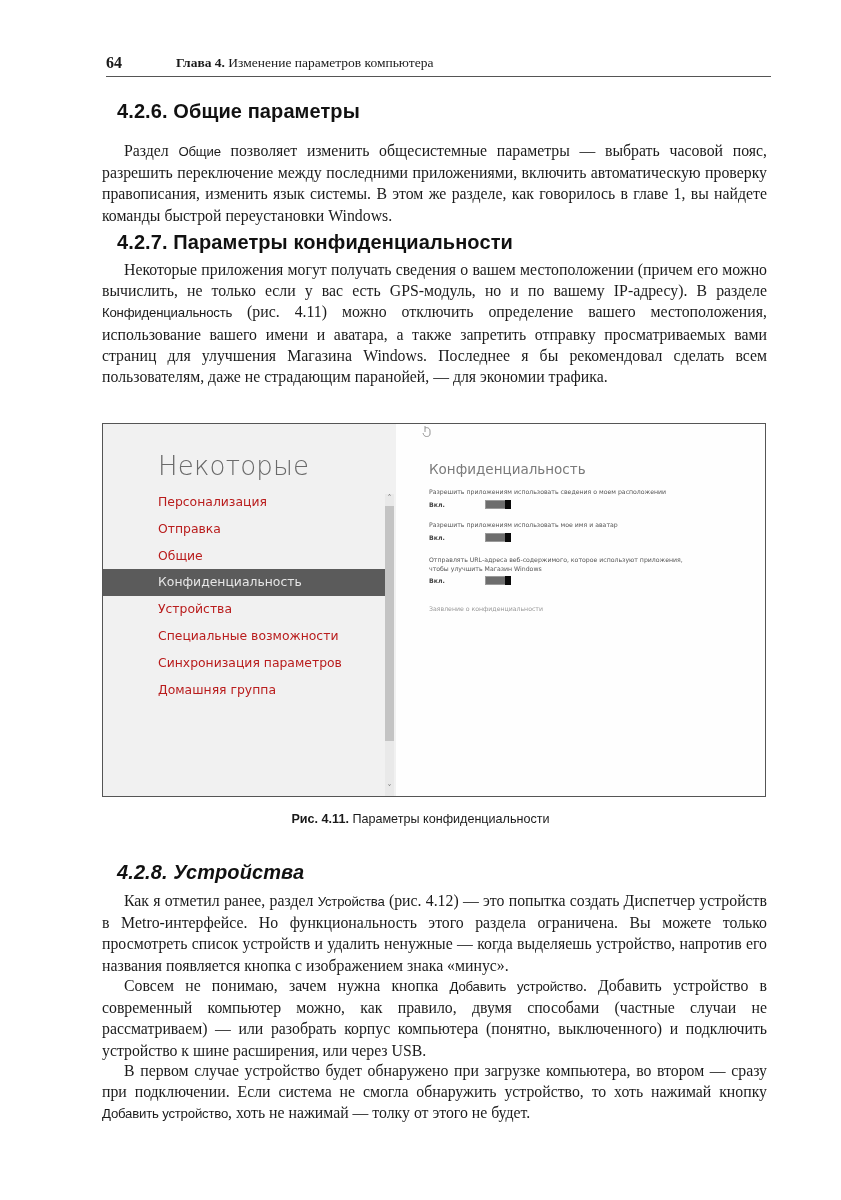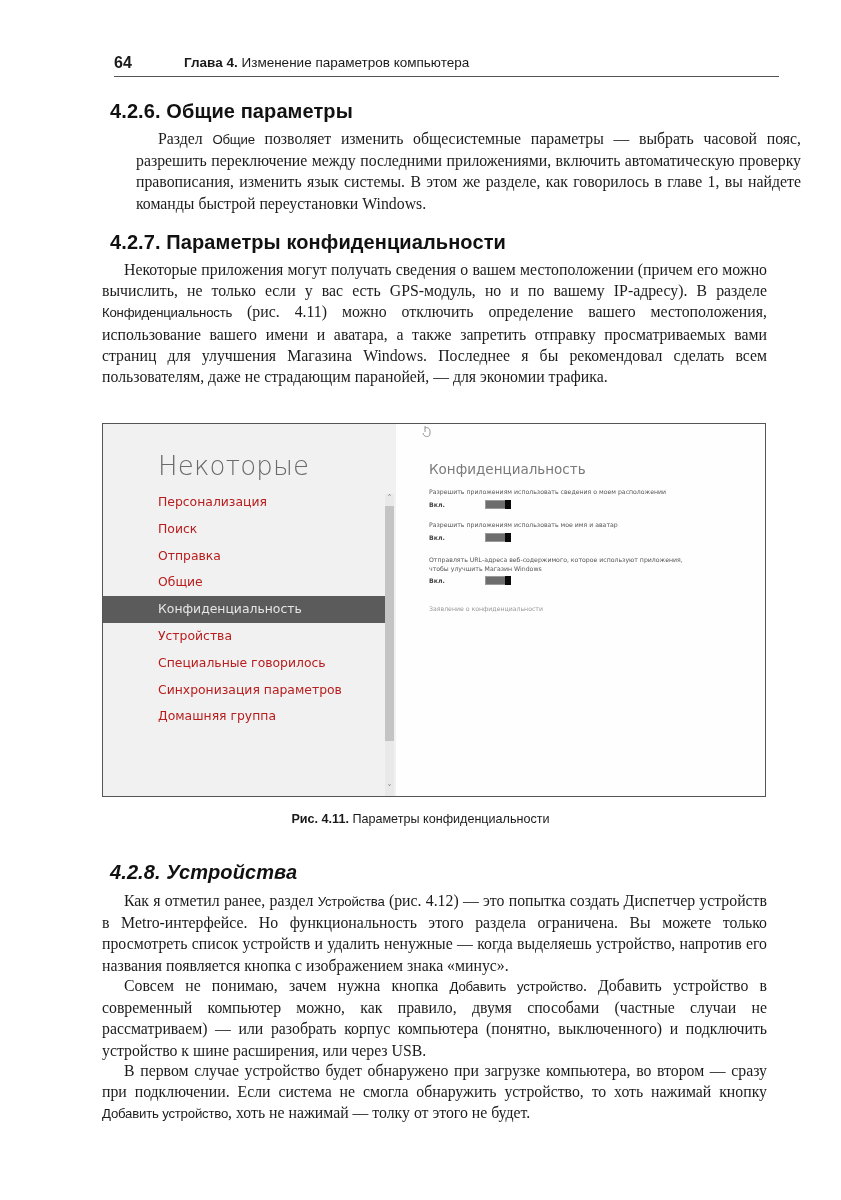--- a/index.html
+++ b/index.html
@@ -16,45 +16,45 @@
     }
     .page {
       position: absolute;
       left: 102px;
       top: 0;
       width: 665px;
     }
     .running-head {
       position: absolute;
       top: 52px;
-      left: 12px;
+      left: 4px;
       width: 665px;
       height: 24px;
       border-bottom: 1.5px solid #555;
-      font-family: Liberation Sans, sans-serif;
+      font-family: Liberation Serif, serif;
       font-size: 14px;
     }
     .running-head .pnum {
       position: absolute;
       left: 0;
       top: 2px;
       font-weight: bold;
       font-size: 16px;
     }
     .running-head .chap {
       position: absolute;
       left: 70px;
       top: 3px;
       font-size: 13.5px;
     }
     .running-head .chap b { font-weight: bold; }
 
     h2 {
       position: absolute;
-      left: 8px;
+      left: 15px;
       margin: 0;
       font-family: "Liberation Sans", sans-serif;
       font-weight: bold;
       font-size: 20px;
       color: #111;
       letter-spacing: 0.1px;
     }
     .para {
       position: absolute;
       left: 0;
@@ -238,42 +238,41 @@
 <body>
 
 <div class="page">
 
   <div class="running-head">
     <span class="pnum">64</span>
     <span class="chap"><b>Глава 4.</b> <span>Изменение параметров компьютера</span></span>
   </div>
 
   <h2 style="top:100px;">4.2.6. Общие параметры</h2>
-  <p class="para" style="top:128px;margin-left:34px;"><span>Раздел </span><span class="ui">Общие</span><span> позволяет изменить общесистемные параметры — выбрать часовой пояс, разрешить переключение между последними приложениями, включить автоматическую проверку правописания, изменить язык системы. В этом же разделе, как говорилось в главе 1, вы найдете команды быстрой переустановки Windows.</span></p>
+  <p class="para" style="top:140px;"><span>Раздел </span><span class="ui">Общие</span><span> позволяет изменить общесистемные параметры — выбрать часовой пояс, разрешить переключение между последними приложениями, включить автоматическую проверку правописания, изменить язык системы. В этом же разделе, как говорилось в главе 1, вы найдете команды быстрой переустановки Windows.</span></p>
 
   <h2 style="top:231px;">4.2.7. Параметры конфиденциальности</h2>
   <p class="para" style="top:259px;"><span>Некоторые приложения могут получать сведения о вашем местоположении (причем его можно вычислить, не только если у вас есть GPS-модуль, но и по вашему IP-адресу). В разделе </span><span class="ui">Конфиденциальность</span><span> (рис. 4.11) можно отключить определение вашего местоположения, использование вашего имени и аватара, а также запретить отправку просматриваемых вами страниц для улучшения Магазина Windows. Последнее я бы рекомендовал сделать всем пользователям, даже не страдающим паранойей, — для экономии трафика.</span></p>
 
   <h2 style="top:861px;font-style:italic;">4.2.8. Устройства</h2>
   <p class="para" style="top:890px;"><span>Как я отметил ранее, раздел </span><span class="ui">Устройства</span><span> (рис. 4.12) — это попытка создать Диспетчер устройств в Metro-интерфейсе. Но функциональность этого раздела ограничена. Вы можете только просмотреть список устройств и удалить ненужные — когда выделяешь устройство, напротив его названия появляется кнопка с изображением знака «минус».</span></p>
   <p class="para" style="top:975px;"><span>Совсем не понимаю, зачем нужна кнопка </span><span class="ui">Добавить устройство</span><span>. Добавить устройство в современный компьютер можно, как правило, двумя способами (частные случаи не рассматриваем) — или разобрать корпус компьютера (понятно, выключенного) и подключить устройство к шине расширения, или через USB.</span></p>
   <p class="para" style="top:1060px;"><span>В первом случае устройство будет обнаружено при загрузке компьютера, во втором — сразу при подключении. Если система не смогла обнаружить устройство, то хоть нажимай кнопку </span><span class="ui">Добавить устройство</span><span>, хоть не нажимай — толку от этого не будет.</span></p>
 </div>
 
 <div class="figure">
   <div class="settings-pane">
     <div class="settings-title">Некоторые</div>
     <div class="menu">
       <div class="menu-item">Персонализация</div>
-      <div class="menu-item">Поиск</div>
       <div class="menu-item">Отправка</div>
       <div class="menu-item">Общие</div>
       <div class="menu-item active">Конфиденциальность</div>
       <div class="menu-item">Устройства</div>
-      <div class="menu-item">Специальные говорилось</div>
+      <div class="menu-item">Специальные возможности</div>
       <div class="menu-item">Синхронизация параметров</div>
       <div class="menu-item">Домашняя группа</div>
     </div>
     <div class="scrollbar">
       <div class="scroll-up">˄</div>
       <div class="scroll-thumb"></div>
       <div class="scroll-down">˅</div>
     </div>
   </div>
 

